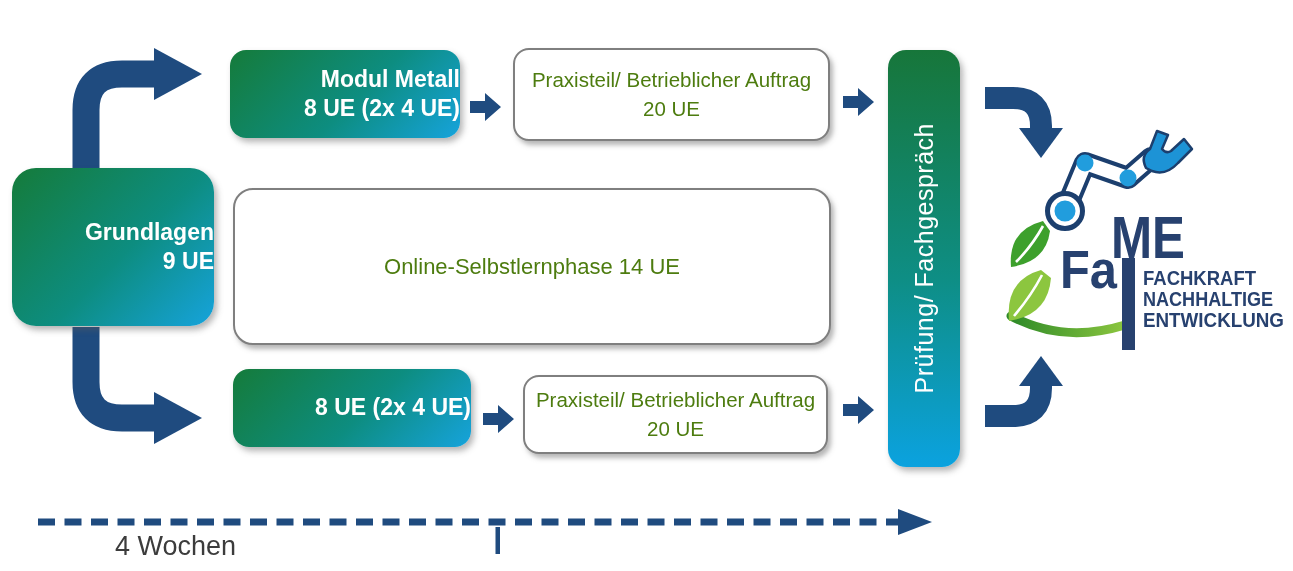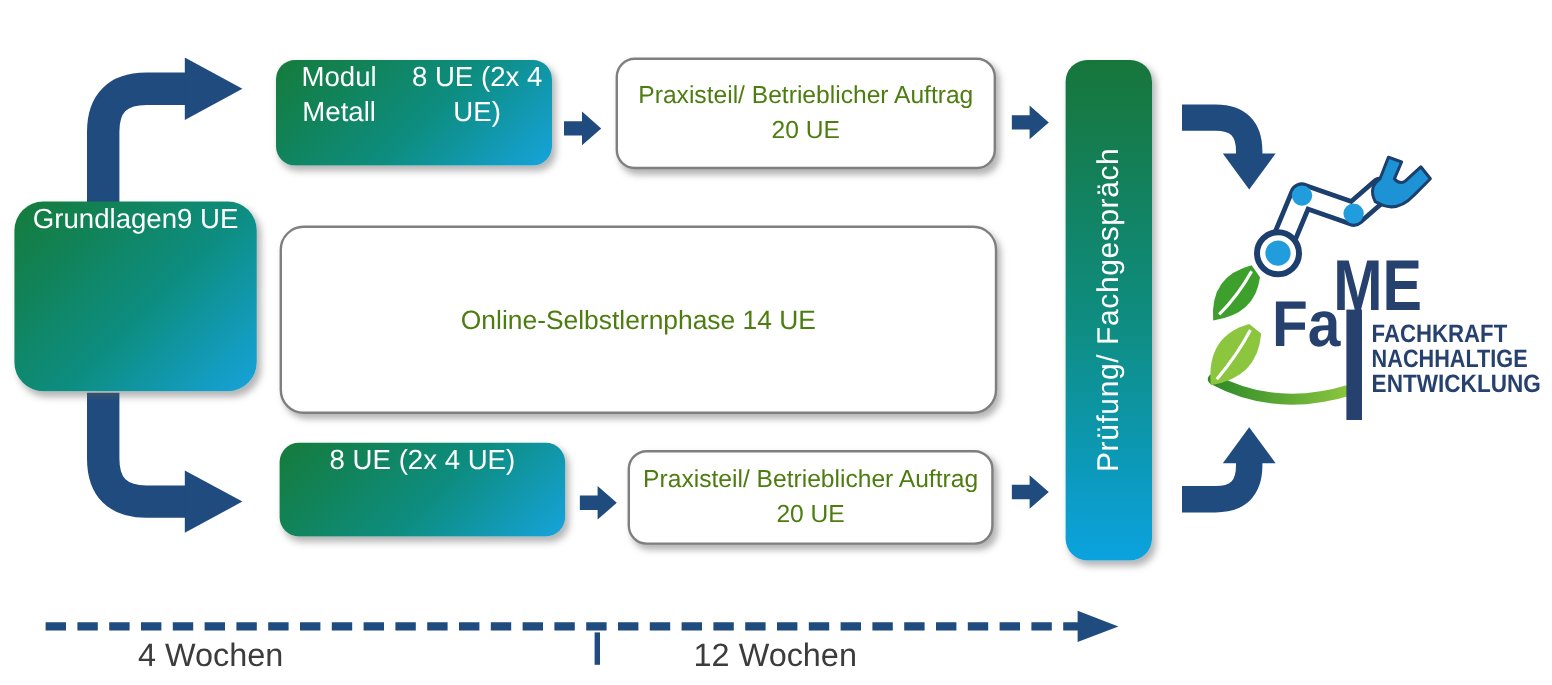--- a/index.html
+++ b/index.html
@@ -1,21 +1,21 @@
 <!DOCTYPE html>
 <html><head>
 <meta charset="utf-8">
 <style>
   html,body{margin:0;padding:0;background:#fff;}
   .canvas{position:relative;width:1293px;height:571px;background:#fff;overflow:hidden;
           font-family:"Liberation Sans","DejaVu Sans",sans-serif;}
   .abs{position:absolute;}
   .gbox{position:absolute;background:linear-gradient(135deg,#157b3a 0%,#0d8d80 55%,#16a3dc 100%);
-        color:#fff;display:flex;flex-direction:row;justify-content:center;align-items:flex-start;
-        text-align:center;box-shadow:3px 4px 6px rgba(90,90,90,.45);font-weight:400;}
+        color:#fff;display:flex;flex-direction:column;justify-content:center;align-items:flex-end;
+        text-align:center;box-shadow:3px 4px 6px rgba(90,90,90,.45);font-weight:700;}
   .vbox{position:absolute;background:linear-gradient(180deg,#17763a 0%,#0e8e85 55%,#0ba2df 100%);
         color:#fff;display:flex;justify-content:center;align-items:center;
         box-shadow:3px 4px 6px rgba(90,90,90,.45);}
   .wbox{position:absolute;background:#fff;border:2.5px solid #7f7f7f;border-radius:16px;color:#4d7c0f;
         display:flex;flex-direction:column;justify-content:center;align-items:center;text-align:center;
         box-shadow:3px 4px 5px rgba(110,110,110,.5);}
   .gbox .l1,.gbox .l2,.gbox .l3{font-size:23px;line-height:1.28;}
   .wbox .l1,.wbox .l2{font-size:20.5px;line-height:1.4;}
   .online-label{font-size:22px;}
   .vertical-text{writing-mode:vertical-rl;transform:rotate(180deg);font-size:25px;letter-spacing:.5px;}
@@ -132,15 +132,14 @@
     </g>
   </svg>
 
   <svg class="abs" style="left:25px;top:505px;" width="915" height="55" viewBox="0 0 915 55">
     <line x1="13" y1="17" x2="874" y2="17" stroke="#1f4b7f" stroke-width="7" stroke-dasharray="17 9.5"></line>
     <polygon points="873,4 873,30 907,17" fill="#1f4b7f"></polygon>
     <rect x="470.5" y="22" width="4.5" height="27" fill="#1f4b7f"></rect>
   </svg>
 
   <div class="tl-label" style="left:115px;top:531px;">4 Wochen</div>
-  <div class="tl-label" style="left:578px;top:531px;">12 Wochen</div>
 
 </div>
 
 </body></html>

